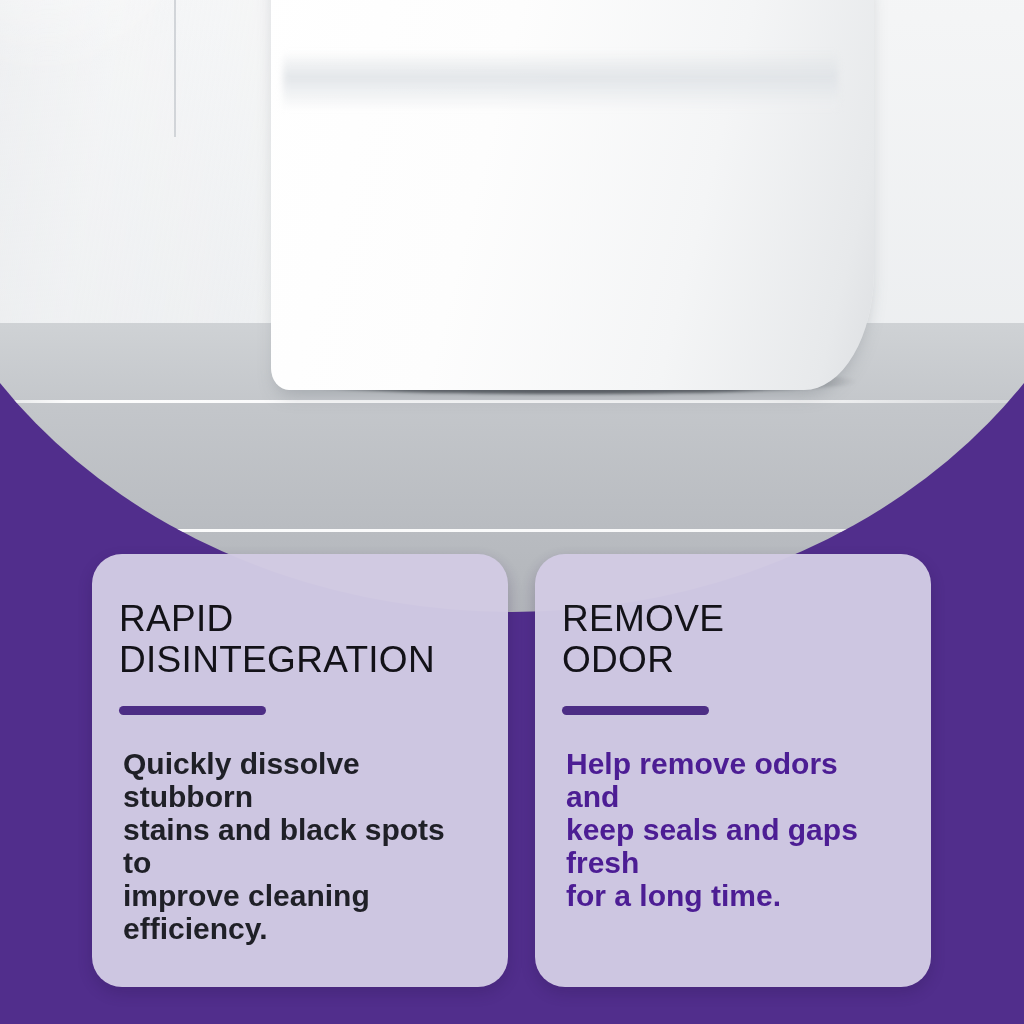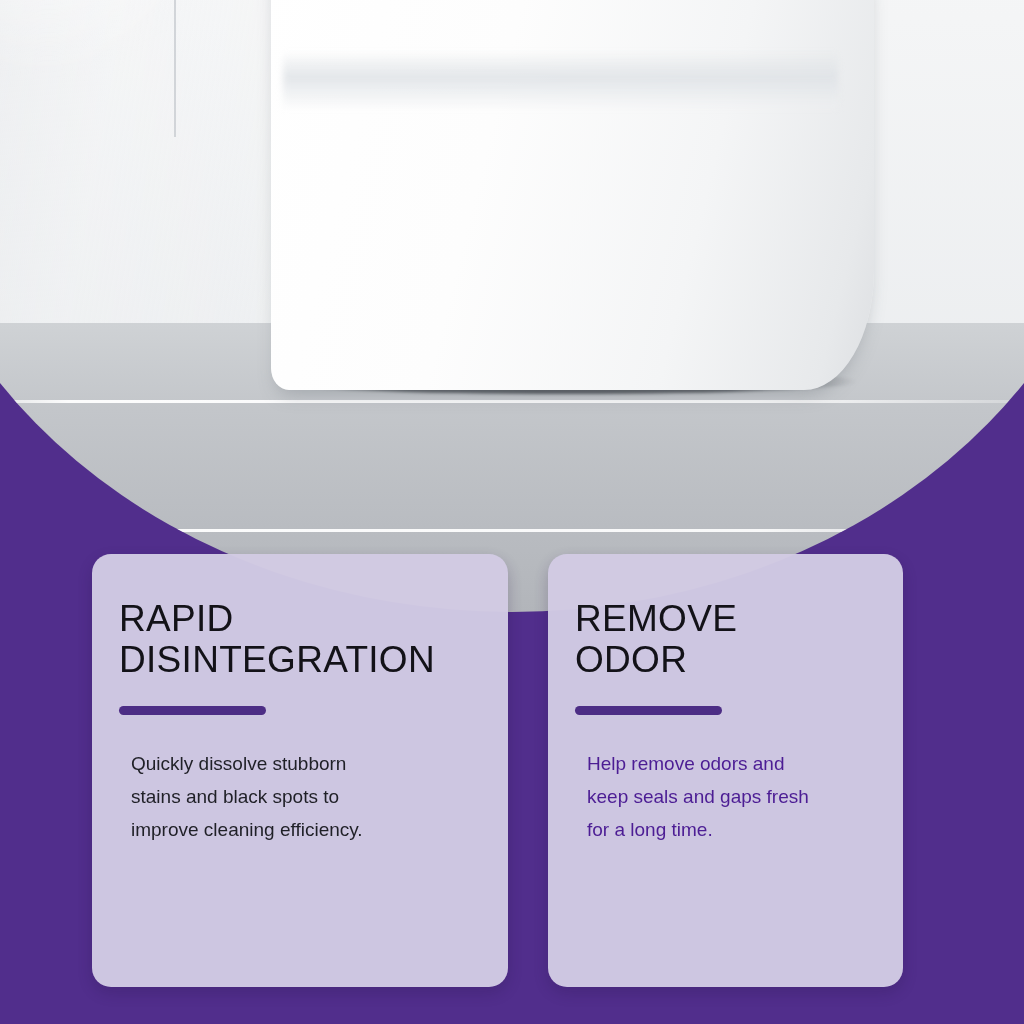--- a/index.html
+++ b/index.html
@@ -111,54 +111,54 @@
     background: linear-gradient(90deg, rgba(60,64,70,0) 0%, rgba(40,44,50,0.75) 18%, rgba(40,44,50,0.75) 78%, rgba(60,64,70,0) 100%);
     border-radius: 50%;
     filter: blur(1.5px);
   }
 
   
   .card {
     position: absolute;
     top: 554px;
     height: 433px;
-    border-radius: 19px;
+    border-radius: 30px;
     background: rgba(205,197,227,0.80);
     box-shadow: 0 6px 16px rgba(38,18,70,0.25);
     z-index: 3;
     overflow: hidden;
     box-sizing: border-box;
     padding: 44px 30px 0 27px;
   }
   #card-1 { left: 92px;  width: 416px; }
-  #card-2 { left: 548px; width: 355px; }
+  #card-2 { left: 535px; width: 396px; }
 
   .card-title {
     margin: 0;
     font-size: 37px;
     line-height: 41px;
     font-weight: 400;
     letter-spacing: 0.3px;
     color: #111215;
     text-transform: uppercase;
     white-space: pre-line;
   }
   .card-rule {
     margin-top: 26px;
     width: 147px;
     height: 9px;
     border-radius: 5px;
     background: #4C2D85;
   }
   .card-body {
-    margin: 12px;
+    margin: 4px;
     margin-top: 32px;
-    font-size: 19px;
+    font-size: 30px;
     line-height: 33px;
-    font-weight: 400;
+    font-weight: 700;
     color: #1e2024;
     white-space: pre-line;
   }
 </style>
 </head>
 <body>
 
 <div id="stage" style="background: rgb(81, 46, 140);">
 
   <div id="photo-circle">

